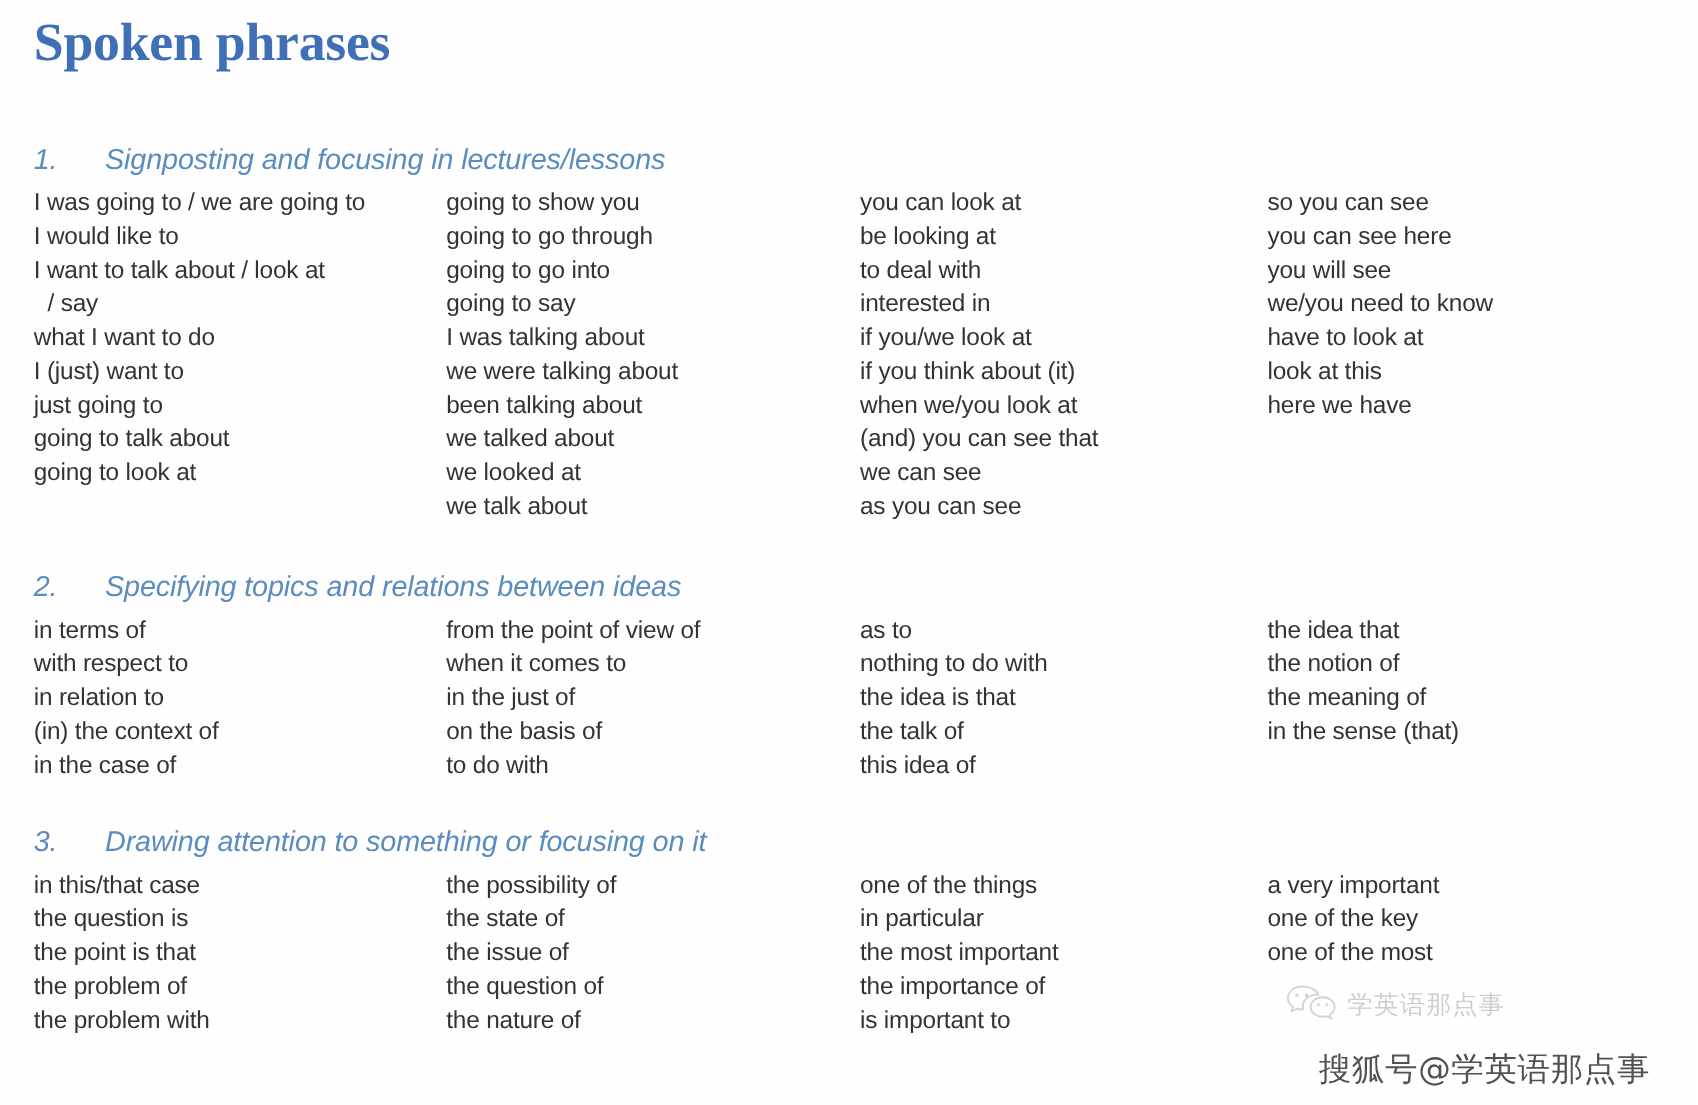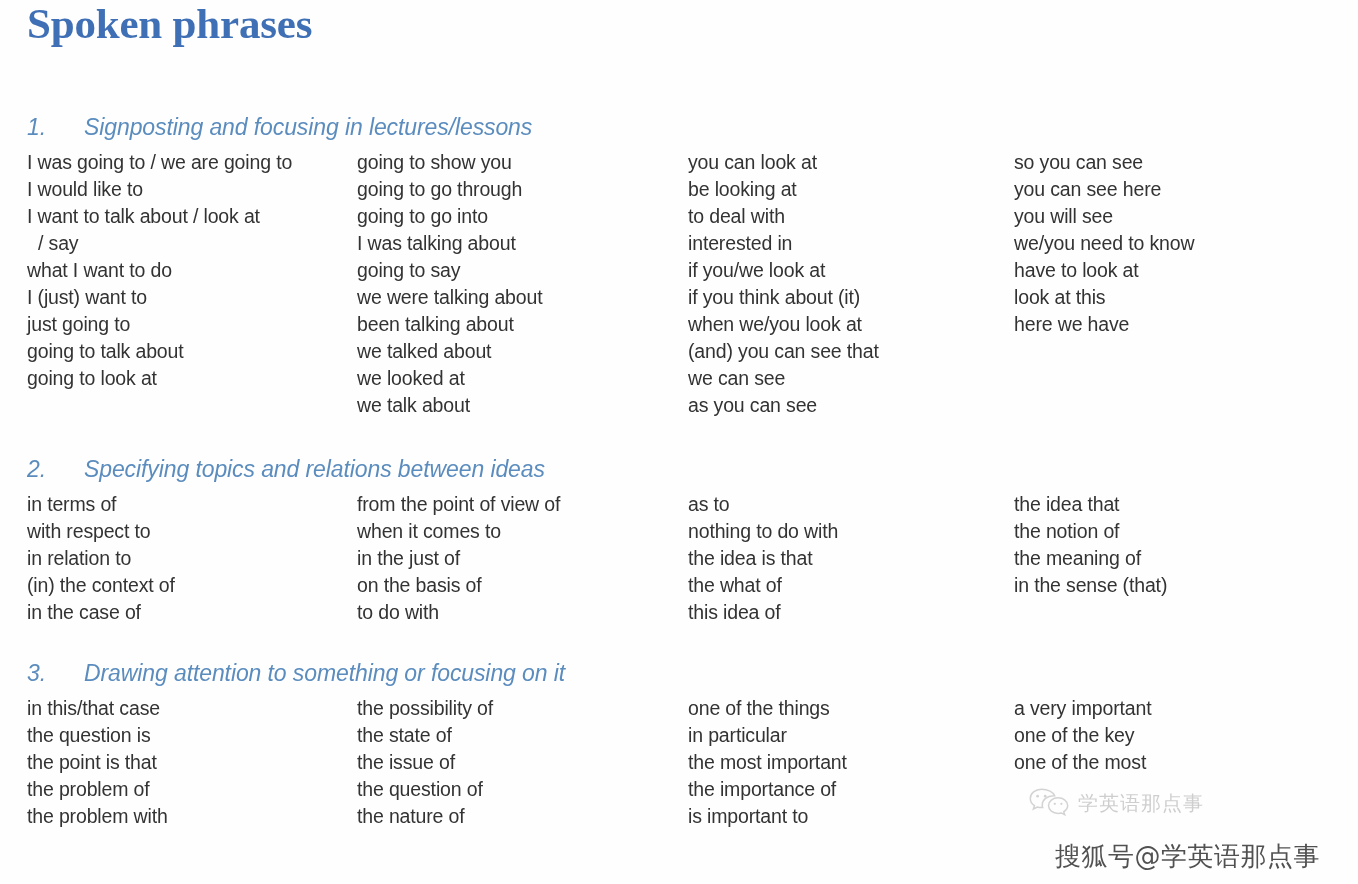--- a/index.html
+++ b/index.html
@@ -19,21 +19,21 @@
   #page {
     position: absolute;
     inset: 0;
     background: #fefefe;
   }
 
   
   .page-title {
     position: absolute;
     left: 27px;
-    top: 0;
+    top: 11px;
     font-family: "Liberation Serif", serif;
     font-weight: bold;
     font-size: 43px;
     line-height: 48px;
     color: #3f6fb5;
     letter-spacing: -0.2px;
     white-space: nowrap;
   }
 
   
@@ -155,22 +155,22 @@
           <span class="phrase">what I want to do</span>
           <span class="phrase">I (just) want to</span>
           <span class="phrase">just going to</span>
           <span class="phrase">going to talk about</span>
           <span class="phrase">going to look at</span>
         </div>
       <div class="col col-2">
           <span class="phrase">going to show you</span>
           <span class="phrase">going to go through</span>
           <span class="phrase">going to go into</span>
+          <span class="phrase">going to say</span>
           <span class="phrase">I was talking about</span>
-          <span class="phrase">going to say</span>
           <span class="phrase">we were talking about</span>
           <span class="phrase">been talking about</span>
           <span class="phrase">we talked about</span>
           <span class="phrase">we looked at</span>
           <span class="phrase">we talk about</span>
         </div>
       <div class="col col-3">
           <span class="phrase">you can look at</span>
           <span class="phrase">be looking at</span>
           <span class="phrase">to deal with</span>
@@ -210,21 +210,21 @@
           <span class="phrase">from the point of view of</span>
           <span class="phrase">when it comes to</span>
           <span class="phrase">in the just of</span>
           <span class="phrase">on the basis of</span>
           <span class="phrase">to do with</span>
         </div>
       <div class="col col-3">
           <span class="phrase">as to</span>
           <span class="phrase">nothing to do with</span>
           <span class="phrase">the idea is that</span>
-          <span class="phrase">the what of</span>
+          <span class="phrase">the talk of</span>
           <span class="phrase">this idea of</span>
         </div>
       <div class="col col-4">
           <span class="phrase">the idea that</span>
           <span class="phrase">the notion of</span>
           <span class="phrase">the meaning of</span>
           <span class="phrase">in the sense (that)</span>
         </div>
     </div>
   </div>

